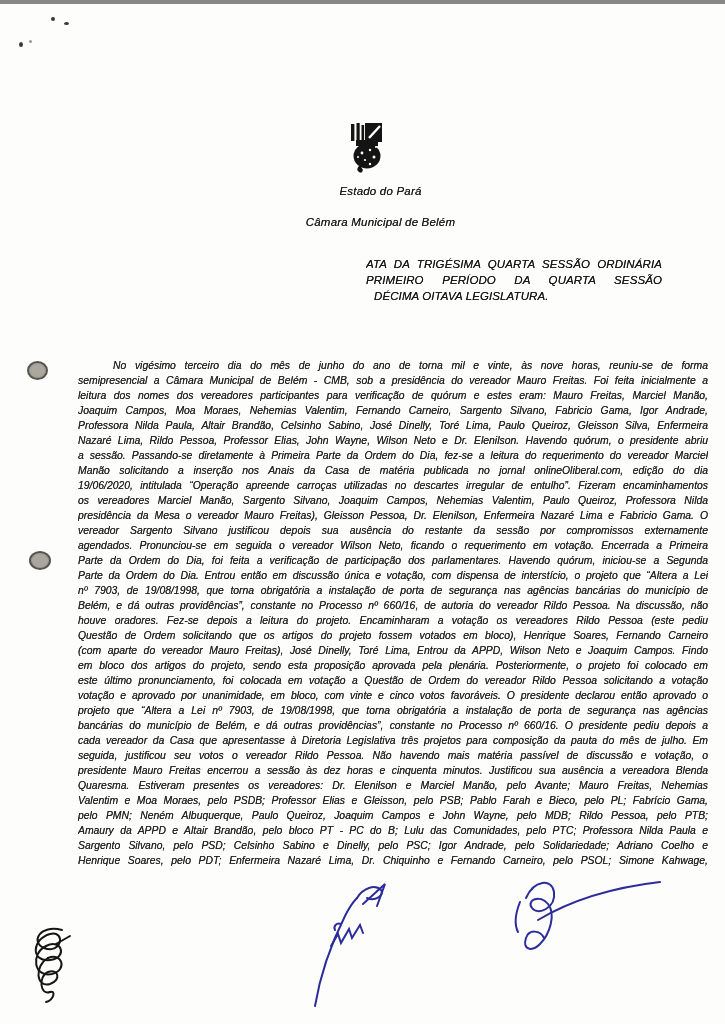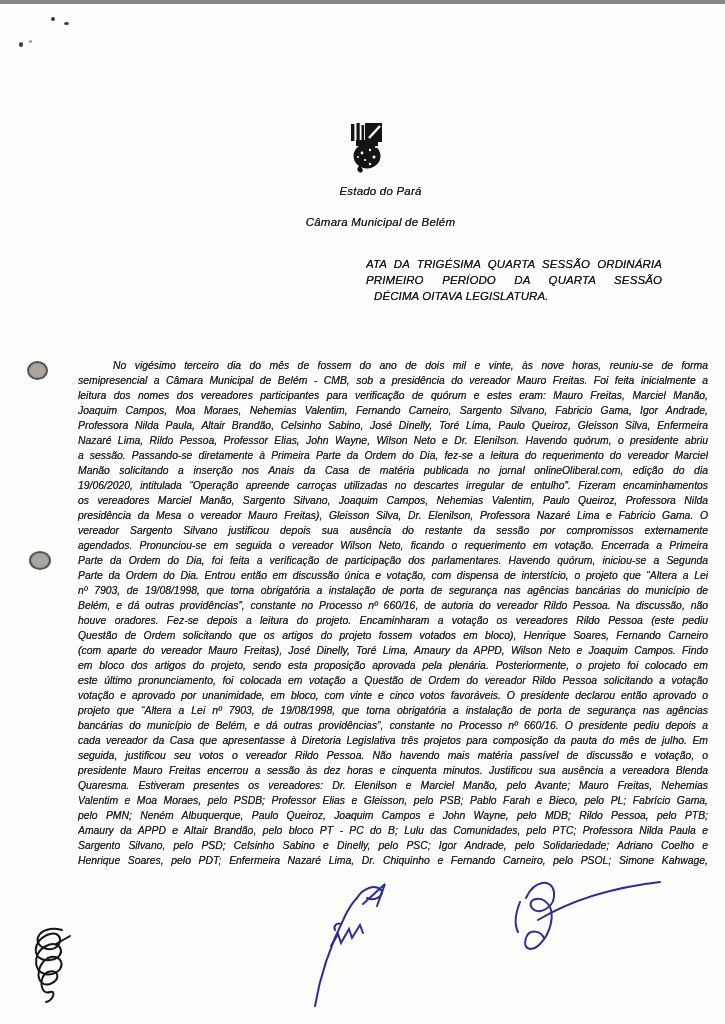--- a/index.html
+++ b/index.html
@@ -82,40 +82,40 @@
   <div class="hdr-line hdr-state">Estado do Pará</div>
   <div class="hdr-line hdr-inst">Câmara Municipal de Belém</div>
 
   <div class="title-block">
       <div class="title-line">ATA DA TRIGÉSIMA QUARTA SESSÃO ORDINÁRIA DO</div>
       <div class="title-line">PRIMEIRO PERÍODO DA QUARTA SESSÃO LEGISLATIVA DA</div>
       <div class="title-line">DÉCIMA OITAVA LEGISLATURA.</div>
     </div>
 
   <div class="body-block">
-      <div class="body-line">No vigésimo terceiro dia do mês de fossem do ano de dois mil e vinte, às nove horas, reuniu-se de forma</div>
+      <div class="body-line">No vigésimo terceiro dia do mês de junho do ano de torna mil e vinte, às nove horas, reuniu-se de forma</div>
       <div class="body-line">semipresencial a Câmara Municipal de Belém - CMB, sob a presidência do vereador Mauro Freitas. Foi feita inicialmente a</div>
       <div class="body-line">leitura dos nomes dos vereadores participantes para verificação de quórum e estes eram: Mauro Freitas, Marciel Manão,</div>
       <div class="body-line">Joaquim Campos, Moa Moraes, Nehemias Valentim, Fernando Carneiro, Sargento Silvano, Fabricio Gama, Igor Andrade,</div>
       <div class="body-line">Professora Nilda Paula, Altair Brandão, Celsinho Sabino, José Dinelly, Toré Lima, Paulo Queiroz, Gleisson Silva, Enfermeira</div>
       <div class="body-line">Nazaré Lima, Rildo Pessoa, Professor Elias, John Wayne, Wilson Neto e Dr. Elenilson. Havendo quórum, o presidente abriu</div>
       <div class="body-line">a sessão. Passando-se diretamente à Primeira Parte da Ordem do Dia, fez-se a leitura do requerimento do vereador Marciel</div>
       <div class="body-line">Manão solicitando a inserção nos Anais da Casa de matéria publicada no jornal onlineOliberal.com, edição do dia</div>
       <div class="body-line">19/06/2020, intitulada “Operação apreende carroças utilizadas no descartes irregular de entulho”. Fizeram encaminhamentos</div>
       <div class="body-line">os vereadores Marciel Manão, Sargento Silvano, Joaquim Campos, Nehemias Valentim, Paulo Queiroz, Professora Nilda</div>
-      <div class="body-line">presidência da Mesa o vereador Mauro Freitas), Gleisson Silva, Dr. Elenilson, Professora Nazaré Lima e Fabricio Gama. O</div>
+      <div class="body-line">presidência da Mesa o vereador Mauro Freitas), Gleisson Pessoa, Dr. Elenilson, Enfermeira Nazaré Lima e Fabricio Gama. O</div>
       <div class="body-line">vereador Sargento Silvano justificou depois sua ausência do restante da sessão por compromissos externamente</div>
       <div class="body-line">agendados. Pronunciou-se em seguida o vereador Wilson Neto, ficando o requerimento em votação. Encerrada a Primeira</div>
       <div class="body-line">Parte da Ordem do Dia, foi feita a verificação de participação dos parlamentares. Havendo quórum, iniciou-se a Segunda</div>
       <div class="body-line">Parte da Ordem do Dia. Entrou então em discussão única e votação, com dispensa de interstício, o projeto que “Altera a Lei</div>
       <div class="body-line">nº 7903, de 19/08/1998, que torna obrigatória a instalação de porta de segurança nas agências bancárias do município de</div>
       <div class="body-line">Belém, e dá outras providências”, constante no Processo nº 660/16, de autoria do vereador Rildo Pessoa. Na discussão, não</div>
       <div class="body-line">houve oradores. Fez-se depois a leitura do projeto. Encaminharam a votação os vereadores Rildo Pessoa (este pediu</div>
       <div class="body-line">Questão de Ordem solicitando que os artigos do projeto fossem votados em bloco), Henrique Soares, Fernando Carneiro</div>
-      <div class="body-line">(com aparte do vereador Mauro Freitas), José Dinelly, Toré Lima, Amaury da APPD, Wilson Neto e Joaquim Campos. Findo</div>
+      <div class="body-line">(com aparte do vereador Mauro Freitas), José Dinelly, Toré Lima, Entrou da APPD, Wilson Neto e Joaquim Campos. Findo</div>
       <div class="body-line">em bloco dos artigos do projeto, sendo esta proposição aprovada pela plenária. Posteriormente, o projeto foi colocado em</div>
       <div class="body-line">este último pronunciamento, foi colocada em votação a Questão de Ordem do vereador Rildo Pessoa solicitando a votação</div>
       <div class="body-line">votação e aprovado por unanimidade, em bloco, com vinte e cinco votos favoráveis. O presidente declarou então aprovado o</div>
       <div class="body-line">projeto que “Altera a Lei nº 7903, de 19/08/1998, que torna obrigatória a instalação de porta de segurança nas agências</div>
       <div class="body-line">bancárias do município de Belém, e dá outras providências”, constante no Processo nº 660/16. O presidente pediu depois a</div>
       <div class="body-line">cada vereador da Casa que apresentasse à Diretoria Legislativa três projetos para composição da pauta do mês de julho. Em</div>
       <div class="body-line">seguida, justificou seu votos o vereador Rildo Pessoa. Não havendo mais matéria passível de discussão e votação, o</div>
       <div class="body-line">presidente Mauro Freitas encerrou a sessão às dez horas e cinquenta minutos. Justificou sua ausência a vereadora Blenda</div>
       <div class="body-line">Quaresma. Estiveram presentes os vereadores: Dr. Elenilson e Marciel Manão, pelo Avante; Mauro Freitas, Nehemias</div>
       <div class="body-line">Valentim e Moa Moraes, pelo PSDB; Professor Elias e Gleisson, pelo PSB; Pablo Farah e Bieco, pelo PL; Fabrício Gama,</div>

